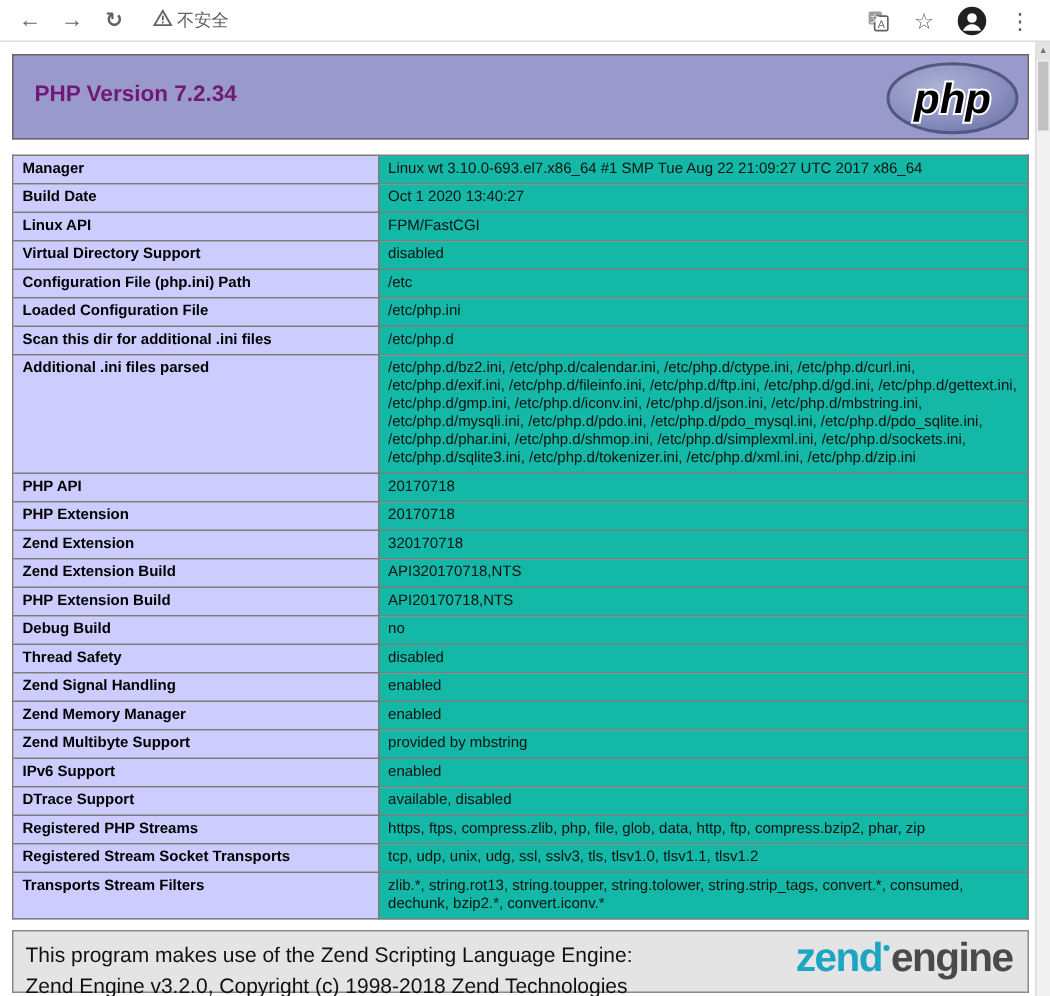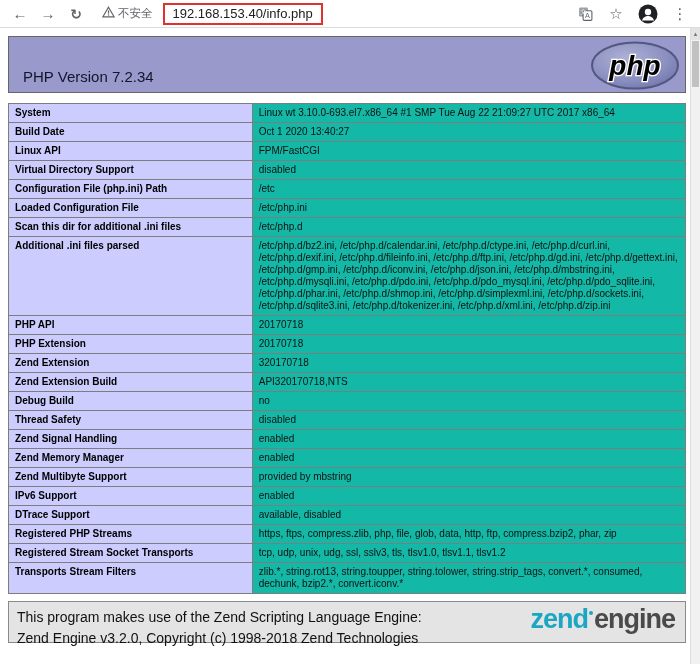--- a/index.html
+++ b/index.html
@@ -25,21 +25,21 @@
   .sb-btn { height:12px; display:flex; align-items:center; justify-content:center;
             font-size:6px; color:#777; background:#e3e3e3; cursor:pointer; }
   .sb-thumb { position:absolute; top:13px; left:1px; right:1px; height:46px;
               background:#c1c1c1; cursor:pointer; }
 
   
   .content { margin:8px 14px 0 8px; }
 
   .hdr-box { position:relative; background:#9999cc; border:1px solid #666;
              height:57px; margin-bottom:10px; }
-  .hdr-title { font-size:15px; font-weight:normal; color:#0f172a; padding:31px 0 0 14px; }
+  .hdr-title { font-size:15px; font-weight:bold; color:#701a75; padding:17px 0 0 14px; }
   .php-logo { position:absolute; right:5px; top:4px; }
 
   table.info { width:100%; border-collapse:collapse; border:1px solid #4d4d4d;
                table-layout:fixed; }
   table.info td { border:1px solid #7d7d7d; font-size:10px; line-height:1.2;
                   padding:3px 6px; vertical-align:top; word-wrap:break-word; }
   td.e { width:36%; background:#ccccff; font-weight:bold; color:#000; }
   td.v { background:#14b8a6; color:#111; }
 
   .footer-box { position:relative; margin-top:7px; border:1px solid #8a8a8a;
@@ -62,21 +62,20 @@
 
   <span class="warn-group">
     <svg width="13" height="12" viewBox="0 0 16 15">
       <path d="M8 1.5 L15 13.5 H1 Z" fill="none" stroke="#5f6368" stroke-width="1.5"></path>
       <rect x="7.3" y="5.5" width="1.5" height="4" fill="#5f6368"></rect>
       <rect x="7.3" y="10.5" width="1.5" height="1.5" fill="#5f6368"></rect>
     </svg>
     <span class="warn-label">不安全</span>
   </span>
 
-  <span class="url-box">192.168.153.40/info.php</span>
 
   <span class="tb-right">
     <svg width="17" height="16" viewBox="0 0 20 20">
       <rect x="2" y="2" width="11" height="11" rx="1.5" fill="#9aa0a6"></rect>
       <rect x="7" y="6" width="11" height="12" rx="1.5" fill="#fff" stroke="#5f6368" stroke-width="1.4"></rect>
       <text x="12.5" y="15.5" font-size="9" fill="#5f6368" text-anchor="middle" font-family="Liberation Sans, sans-serif">A</text>
       <text x="7.5" y="10.5" font-size="8" fill="#fff" text-anchor="middle" font-family="Liberation Sans, sans-serif">文</text>
     </svg>
     <span class="tb-icon">☆</span>
     <span class="avatar-wrap">
@@ -108,21 +107,21 @@
         </radialGradient>
       </defs>
       <ellipse cx="45" cy="24.5" rx="43" ry="23" fill="url(#pg)" stroke="#52577f" stroke-width="2"></ellipse>
       <text x="45" y="34" text-anchor="middle" font-size="28" font-style="italic" font-weight="bold" font-family="Liberation Sans, sans-serif" fill="#000" stroke="#fff" stroke-width="2.6" paint-order="stroke">php</text>
     </svg>
   </div>
 
   <table class="info">
     <tbody>
         <tr>
-          <td class="e">System</td>
+          <td class="e">Manager</td>
           <td class="v">Linux wt 3.10.0-693.el7.x86_64 #1 SMP Tue Aug 22 21:09:27 UTC 2017 x86_64</td>
         </tr>
         <tr>
           <td class="e">Build Date</td>
           <td class="v">Oct 1 2020 13:40:27</td>
         </tr>
         <tr>
           <td class="e">Linux API</td>
           <td class="v">FPM/FastCGI</td>
         </tr>
@@ -154,20 +153,24 @@
           <td class="e">PHP Extension</td>
           <td class="v">20170718</td>
         </tr>
         <tr>
           <td class="e">Zend Extension</td>
           <td class="v">320170718</td>
         </tr>
         <tr>
           <td class="e">Zend Extension Build</td>
           <td class="v">API320170718,NTS</td>
+        </tr>
+        <tr>
+          <td class="e">PHP Extension Build</td>
+          <td class="v">API20170718,NTS</td>
         </tr>
         <tr>
           <td class="e">Debug Build</td>
           <td class="v">no</td>
         </tr>
         <tr>
           <td class="e">Thread Safety</td>
           <td class="v">disabled</td>
         </tr>
         <tr>

